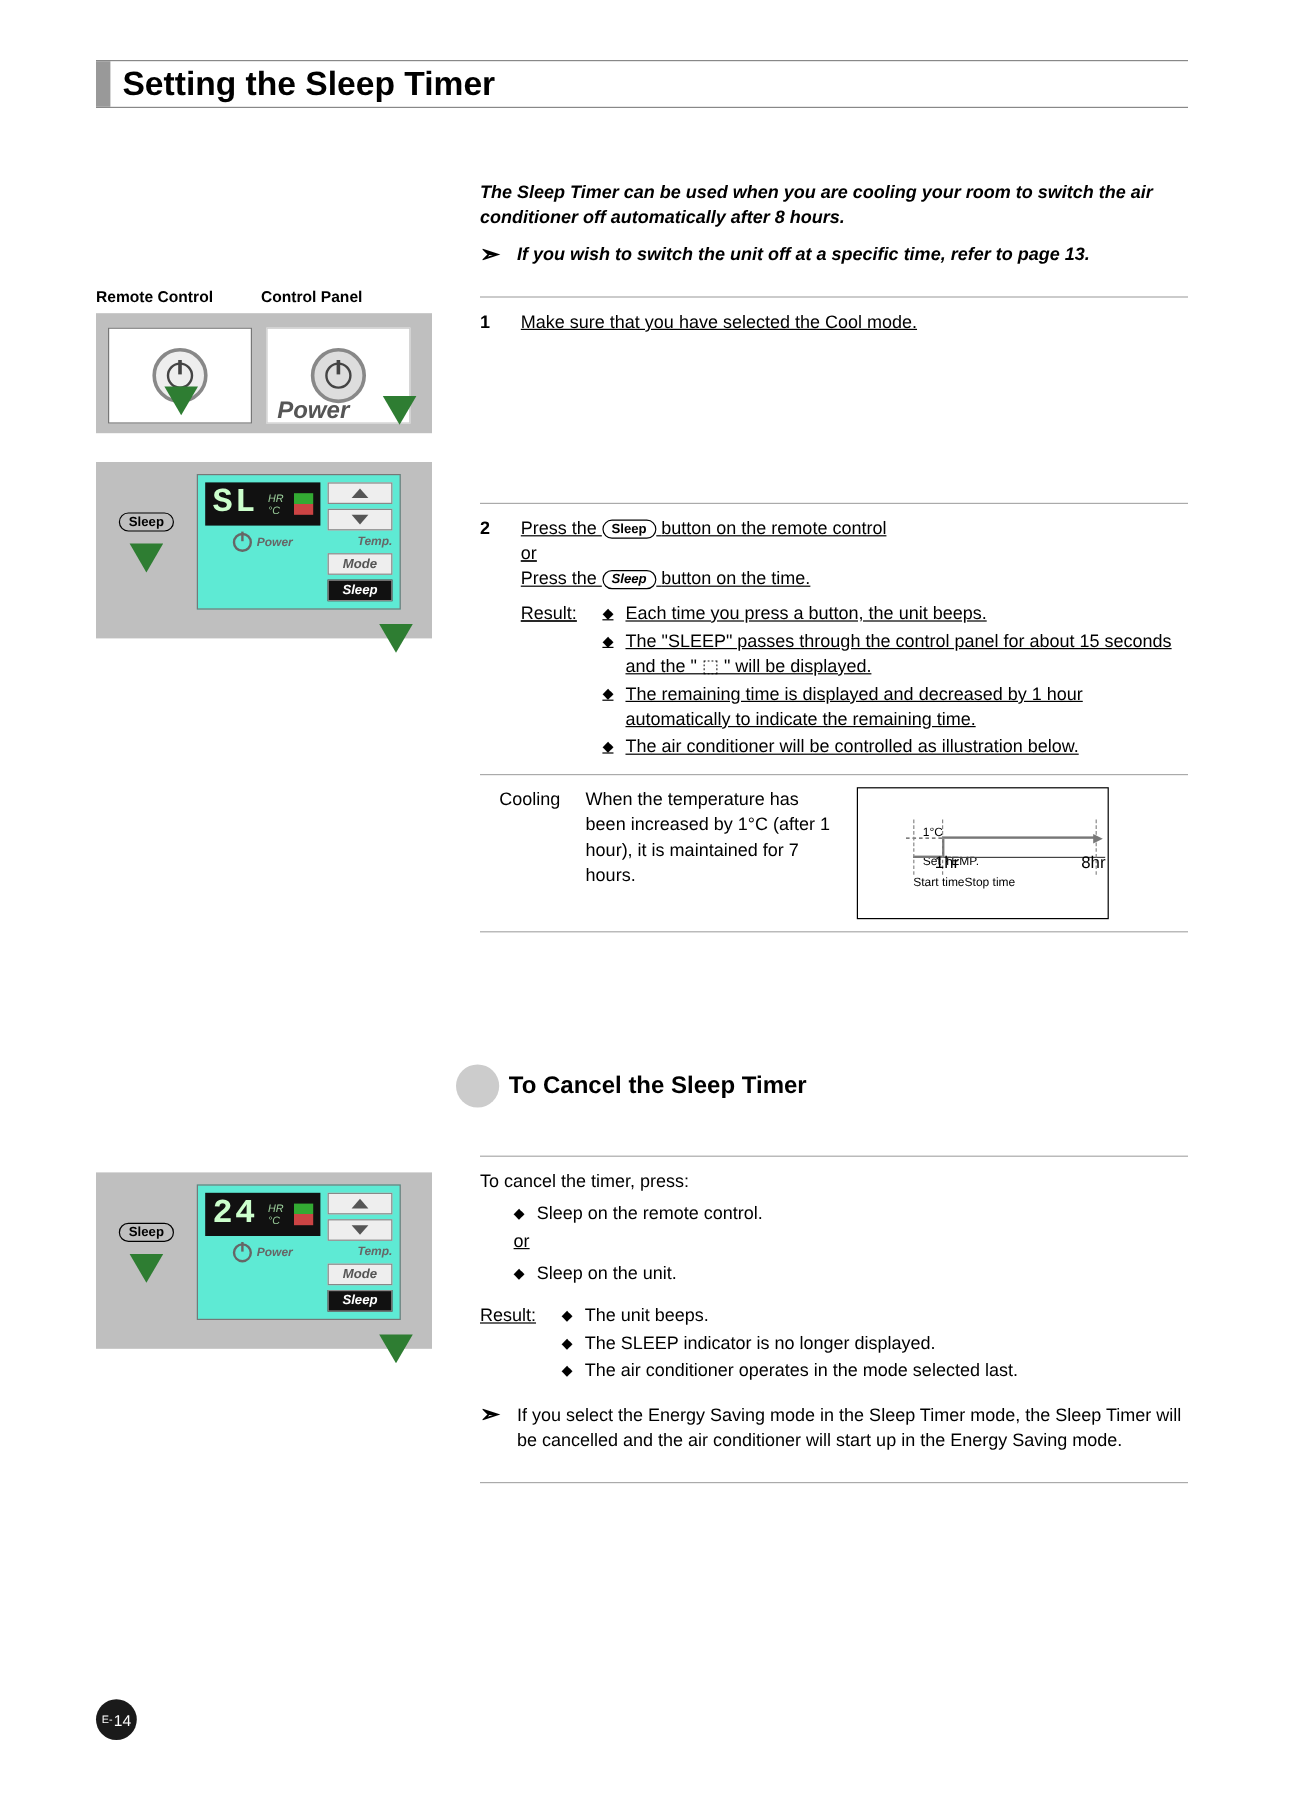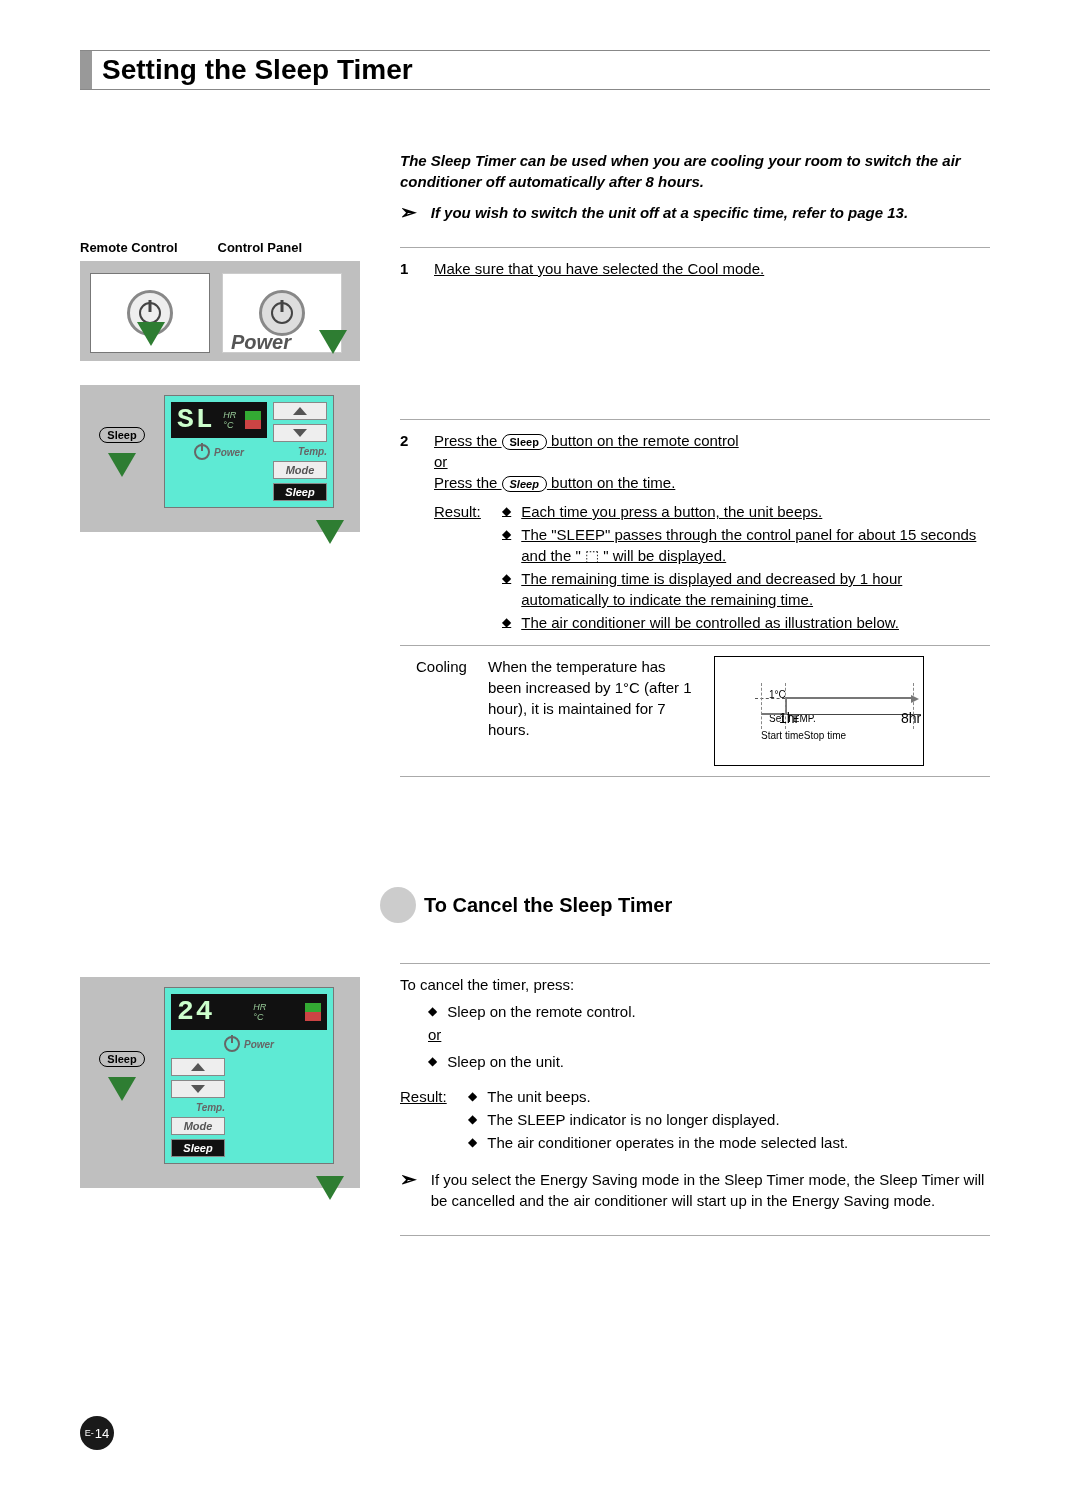--- a/index.html
+++ b/index.html
@@ -264,21 +264,21 @@
 
   <div class="content">
     <div class="left-col">
 
       <div class="illus-panel2">
         <div class="remote-side">
           <span class="pill">Sleep</span>
           <div class="arrow-green" style="position:static; margin-top:4px;"></div>
         </div>
         <div class="lcd-box">
-          <div style="display:flex; gap:6px;flex-direction:column;">
+          <div style="display:flex; gap:6px;">
             <div style="flex:1;">
               <div class="lcd">
                 <span class="seg">24</span>
                 <div class="seg-unit"><span>HR</span><br><span>°C</span></div>
                 <div class="mini-icon"></div>
               </div>
               <div class="power-row">
                 <div class="pwr-sm"></div>
                 <span class="pwr-txt">Power</span>
               </div>

